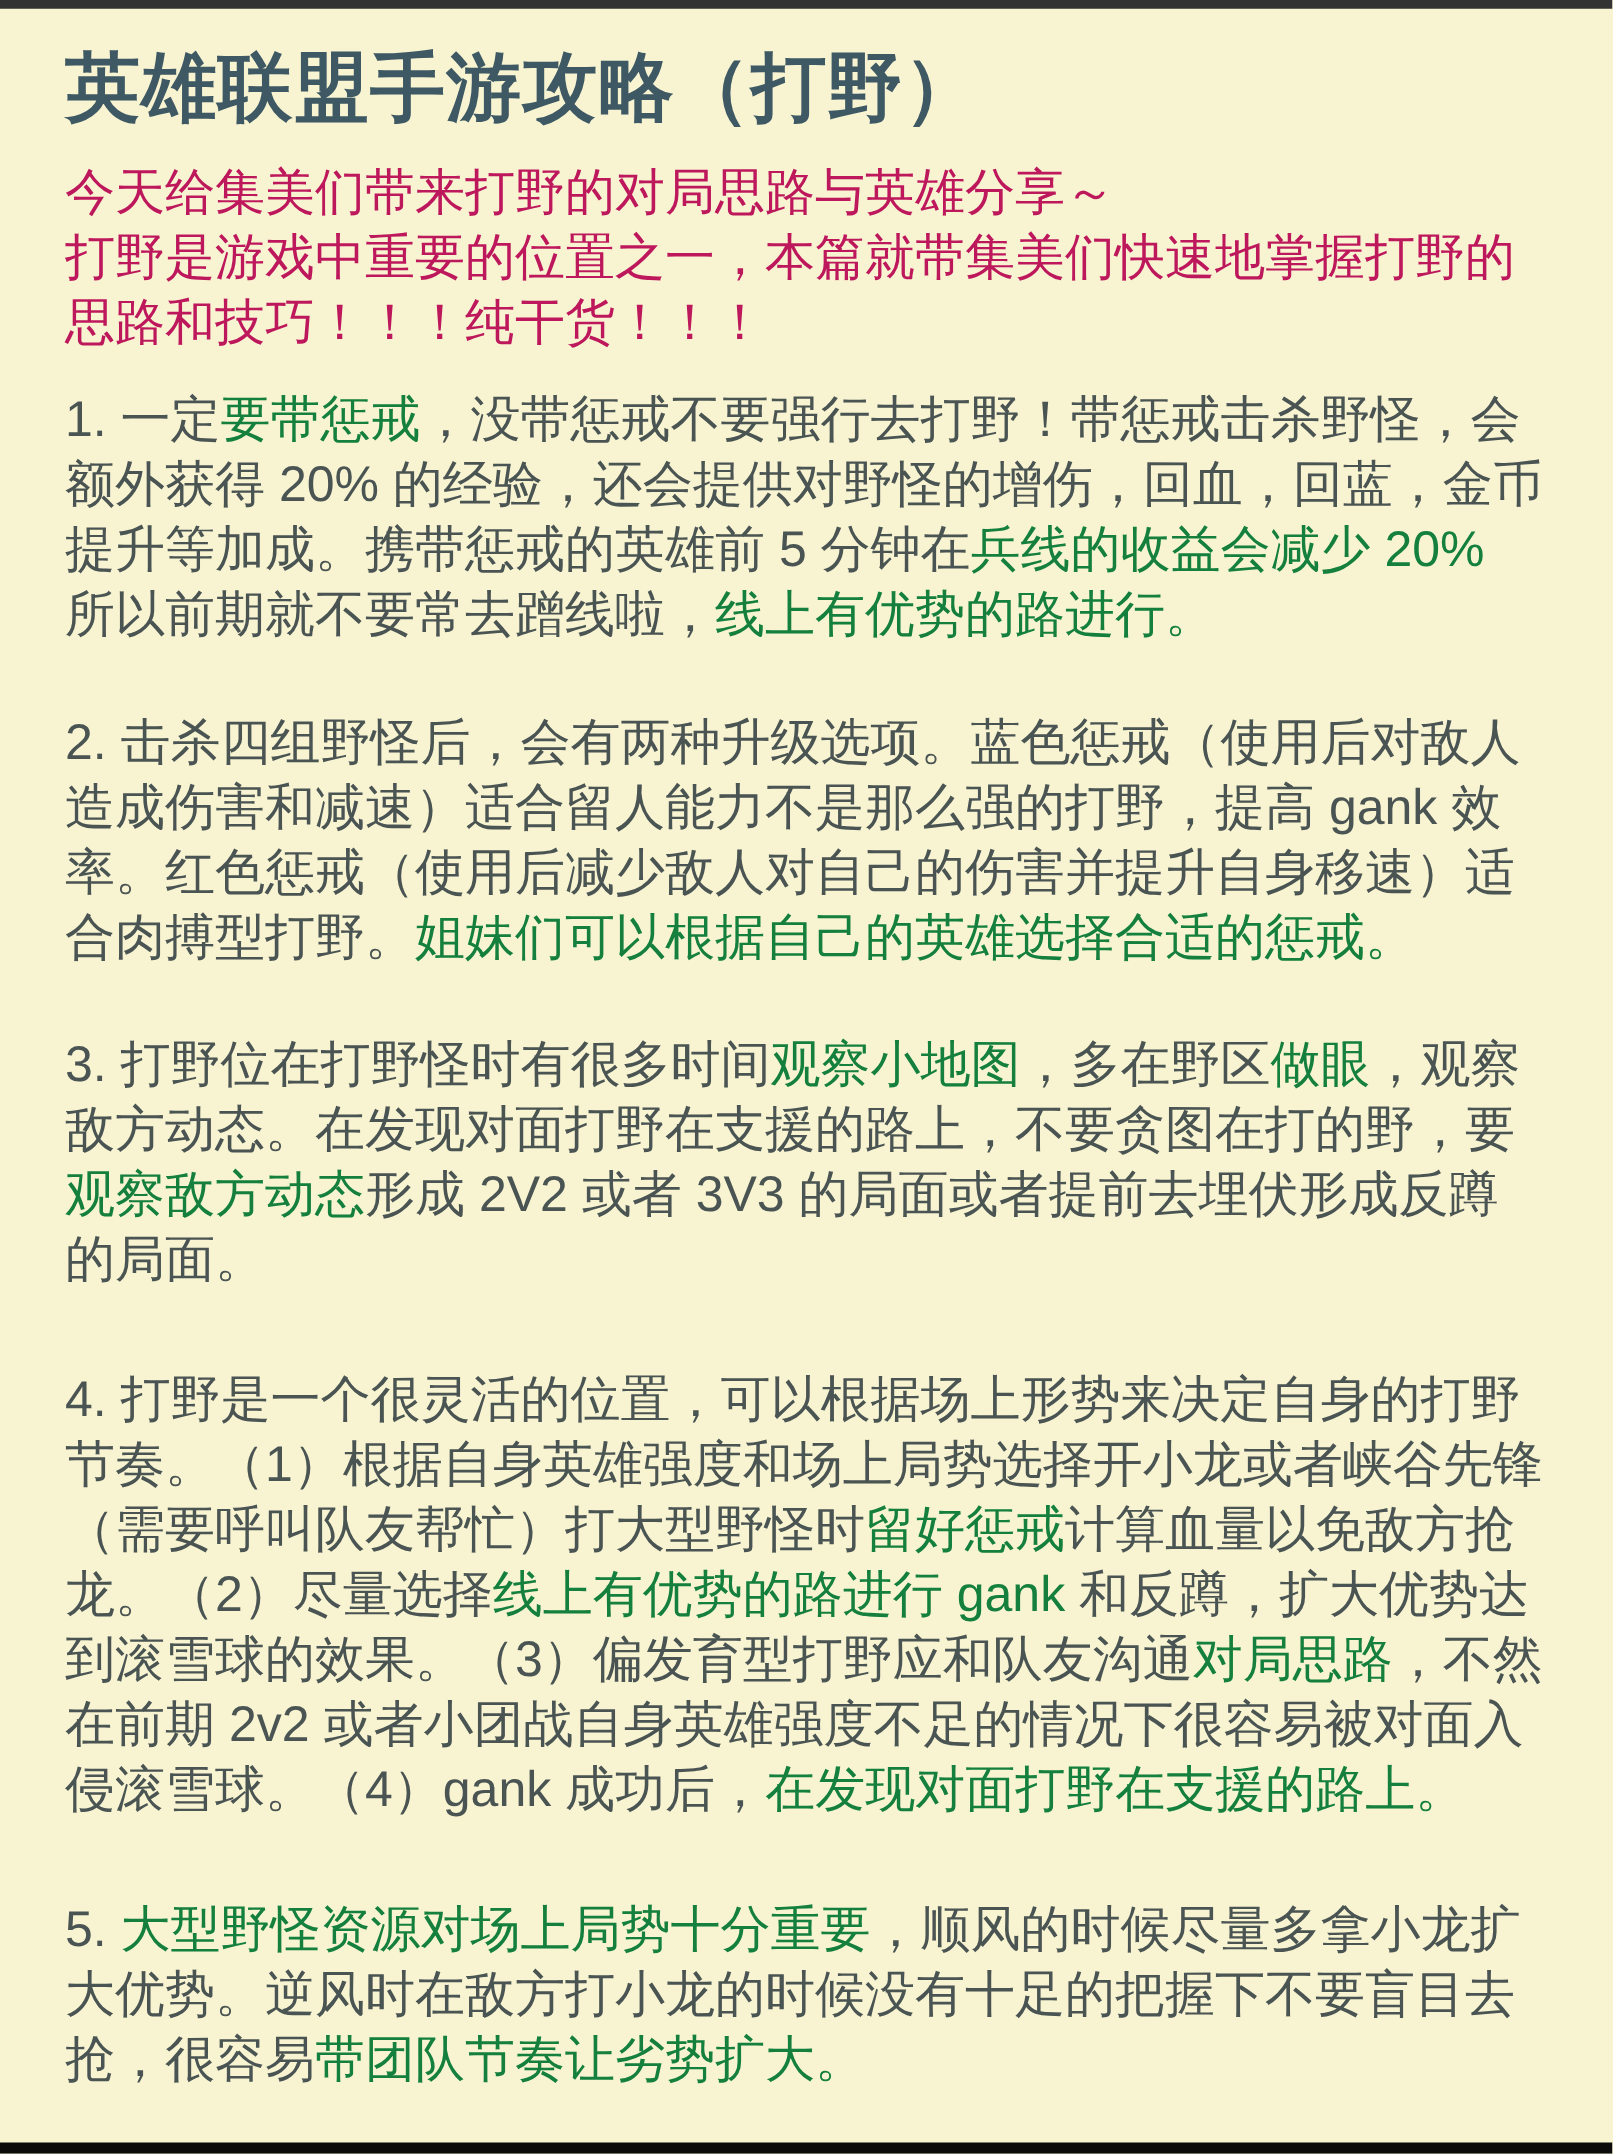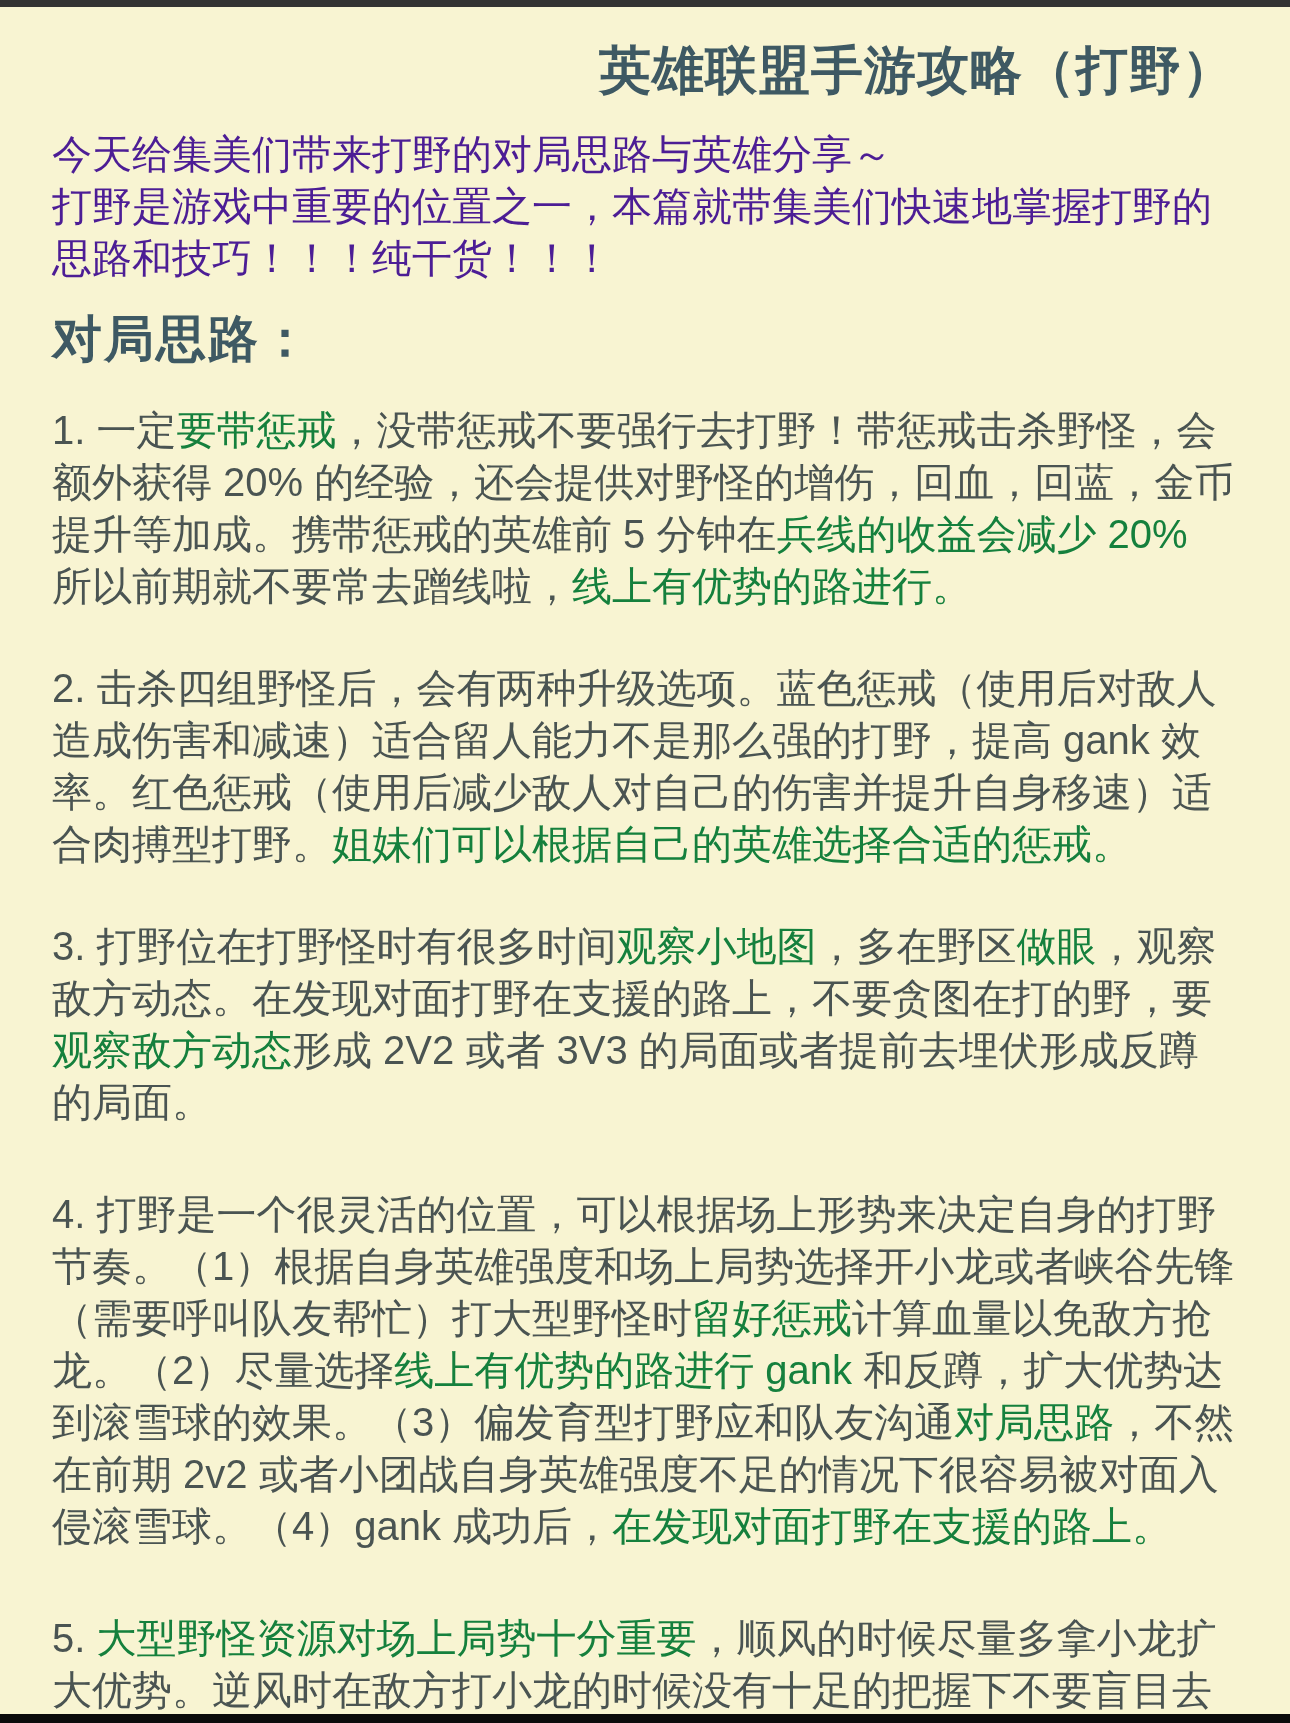--- a/index.html
+++ b/index.html
@@ -17,31 +17,30 @@
     width: 1290px;
   }
   .edge-bar.top { top: 0; height: 7px; background: #333333; }
   .edge-bar.bottom { bottom: 0; height: 9px; background: #0b0b0b; }
   .content {
     padding: 32px 55px 0 52px;
     box-sizing: border-box;
   }
   h1.page-title {
     margin: 8px 0 28px 0;
-    font-size: 52px;
+    font-size: 60px;
     line-height: 60px;
     font-weight: 900;
     color: #3e5963;
     letter-spacing: 1px;
-    text-align: right;
   }
   .intro {
     font-size: 40px;
     line-height: 52px;
-    color: #4c1d95;
+    color: #be185d;
     margin: 0 0 26px 0;
   }
   h2.section-heading {
     margin: 0 0 36px 0;
     font-size: 50px;
     line-height: 58px;
     font-weight: 900;
     color: #3e5963;
     letter-spacing: 2px;
   }
@@ -61,21 +60,20 @@
 
 <div class="content">
 
   <h1 class="page-title">英雄联盟手游攻略（打野）</h1>
 
   <div class="intro">
     <div>今天给集美们带来打野的对局思路与英雄分享～</div>
     <div>打野是游戏中重要的位置之一，本篇就带集美们快速地掌握打野的思路和技巧！！！纯干货！！！</div>
   </div>
 
-  <h2 class="section-heading">对局思路：</h2>
 
   <p class="para"><span>1. 一定</span><span class="red">要带惩戒</span><span>，没带惩戒不要强行去打野！带惩戒击杀野怪，会额外获得 20% 的经验，还会提供对野怪的增伤，回血，回蓝，金币提升等加成。携带惩戒的英雄前 5 分钟在</span><span class="red">兵线的收益会减少 20%</span><span> 所以前期就不要常去蹭线啦，</span><span class="red">线上有优势的路进行。</span></p>
 
   <p class="para"><span>2. 击杀四组野怪后，会有两种升级选项。蓝色惩戒（使用后对敌人造成伤害和减速）适合留人能力不是那么强的打野，提高 gank 效率。红色惩戒（使用后减少敌人对自己的伤害并提升自身移速）适合肉搏型打野。</span><span class="red">姐妹们可以根据自己的英雄选择合适的惩戒。</span></p>
 
   <p class="para gap-lg"><span>3. 打野位在打野怪时有很多时间</span><span class="red">观察小地图</span><span>，多在野区</span><span class="red">做眼</span><span>，观察敌方动态。在发现对面打野在支援的路上，不要贪图在打的野，要</span><span class="red">观察敌方动态</span><span>形成 2V2 或者 3V3 的局面或者提前去埋伏形成反蹲的局面。</span></p>
 
   <p class="para gap-lg"><span>4. 打野是一个很灵活的位置，可以根据场上形势来决定自身的打野节奏。（1）根据自身英雄强度和场上局势选择开小龙或者峡谷先锋（需要呼叫队友帮忙）打大型野怪时</span><span class="red">留好惩戒</span><span>计算血量以免敌方抢龙。（2）尽量选择</span><span class="red">线上有优势的路进行 gank</span><span> 和反蹲，扩大优势达到滚雪球的效果。（3）偏发育型打野应和队友沟通</span><span class="red">对局思路</span><span>，不然在前期 2v2 或者小团战自身英雄强度不足的情况下很容易被对面入侵滚雪球。（4）gank 成功后，</span><span class="red">在发现对面打野在支援的路上。</span></p>
 
   <p class="para"><span>5. </span><span class="red">大型野怪资源对场上局势十分重要</span><span>，顺风的时候尽量多拿小龙扩大优势。逆风时在敌方打小龙的时候没有十足的把握下不要盲目去抢，很容易</span><span class="red">带团队节奏让劣势扩大。</span></p>

